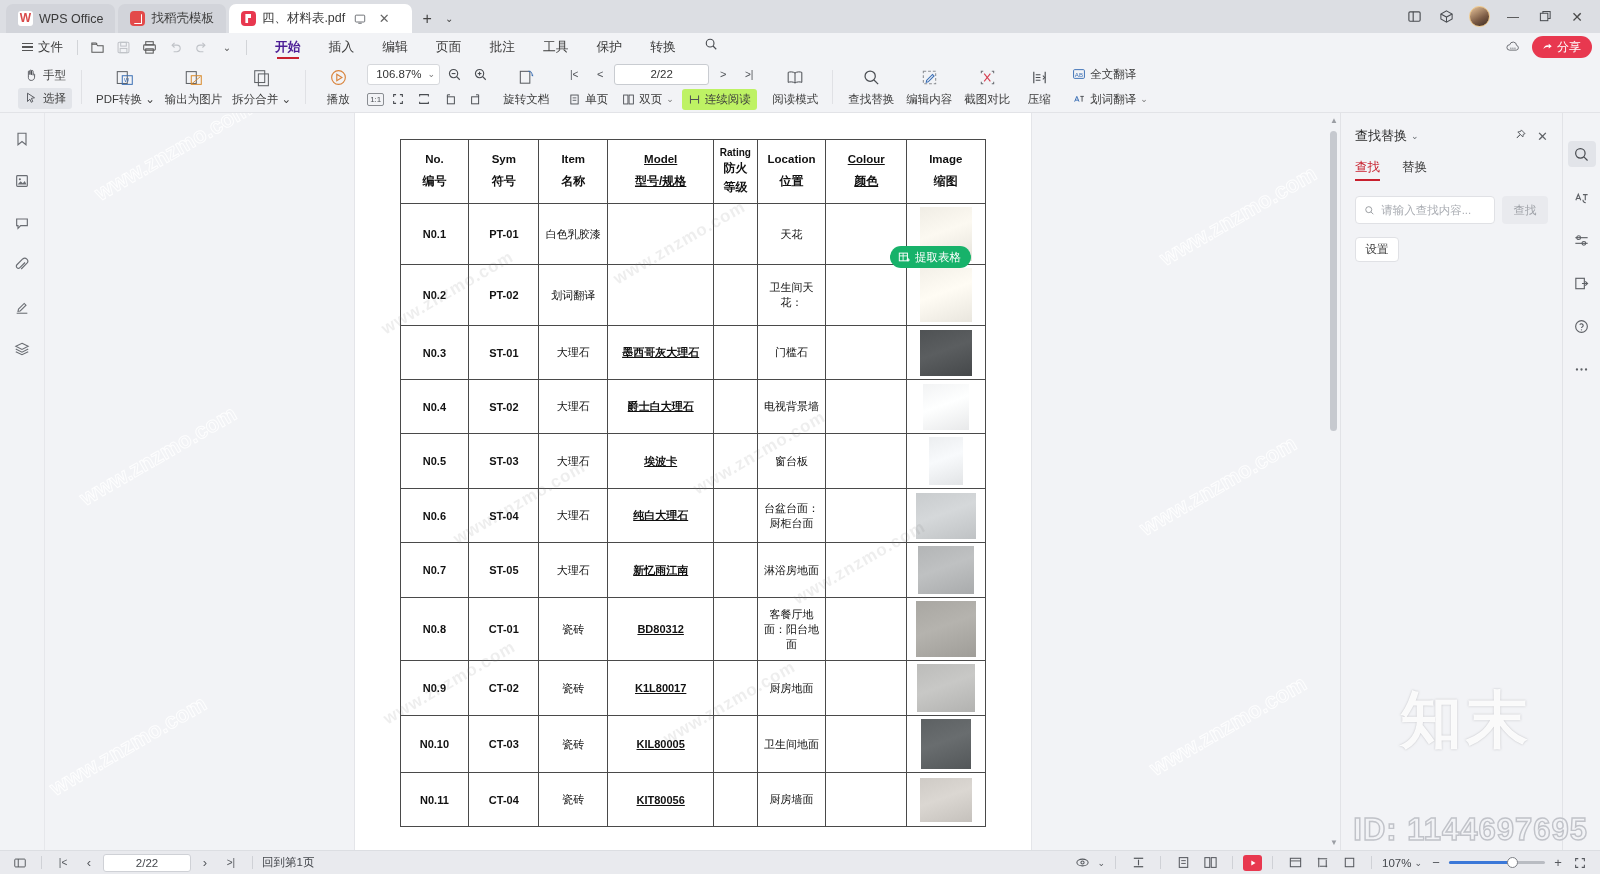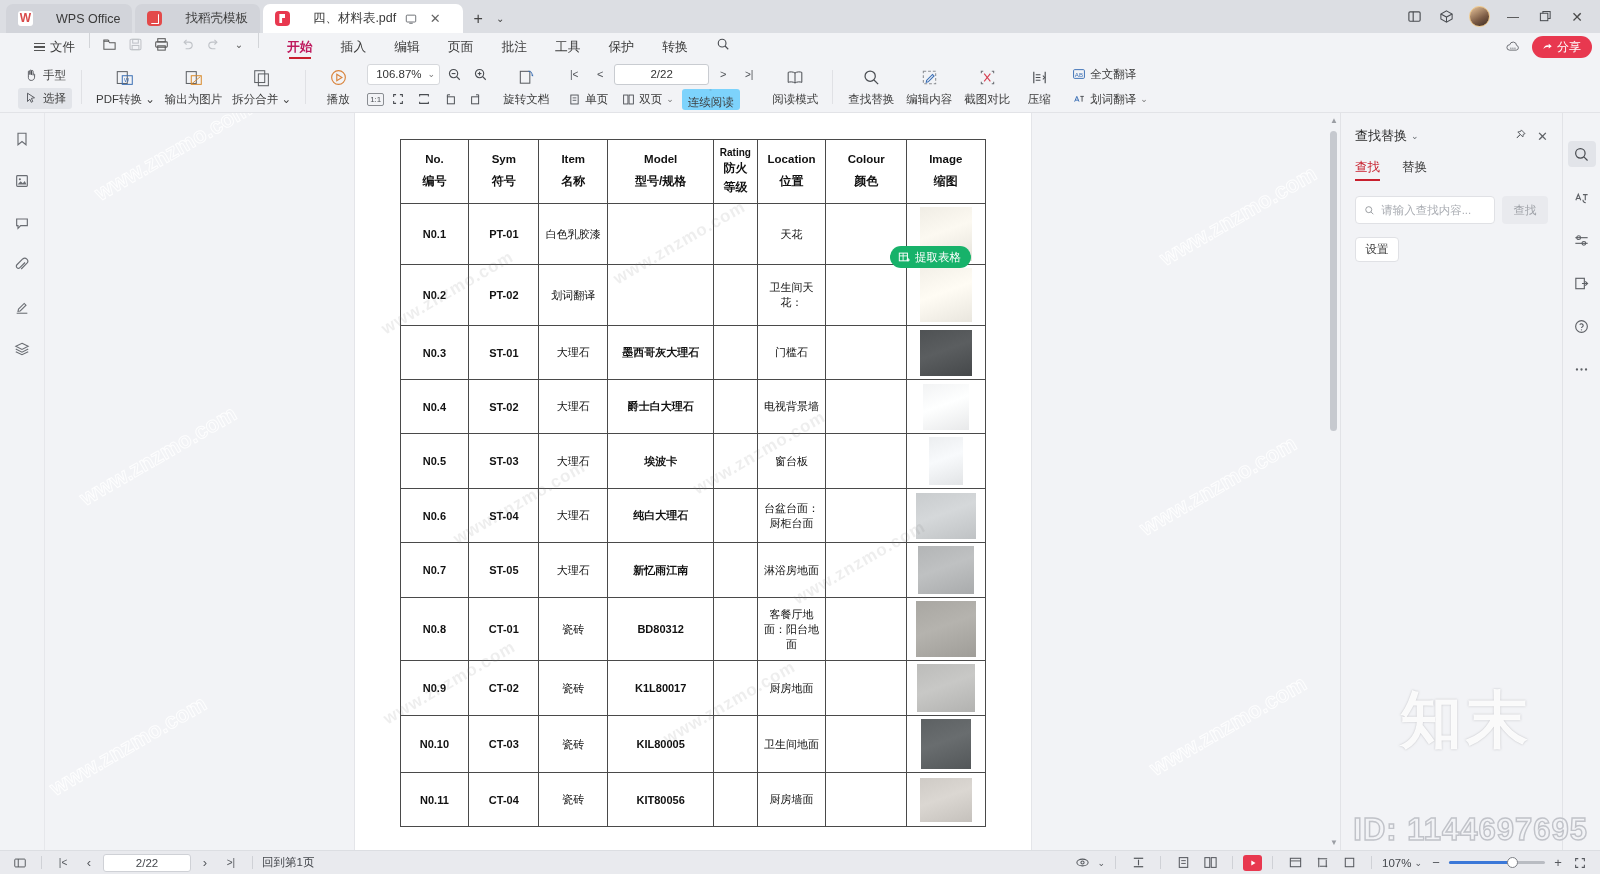--- a/index.html
+++ b/index.html
@@ -18,48 +18,48 @@
     padding-left:6px; position:relative; flex:none;
   }
   .tab {
     height:29px; display:flex; align-items:center; gap:6px;
     padding:0 12px; border-radius:7px 7px 0 0; margin-right:3px;
     font-size:12.5px; color:#3a3a3a; cursor:default; white-space:nowrap;
   }
   .tab.inactive { background:#d2d4da; }
   .tab.inactive:first-child { background:#d2d4da; }
   .tab.active { background:#fff; padding-right:19px; }
-  .tab .tlabel { font-size:12.5px;margin-left:17px; }
+  .tab .tlabel { font-size:12.5px; }
   .tabicon { width:15px; height:15px; border-radius:3px; display:inline-block; position:relative; flex:none;}
   .ic-wps { background:#fff; color:#d94b4b; font-size:12px; font-weight:bold; text-align:center; line-height:15px;}
   .ic-tmpl { background:#e34a4a; border-radius:4px; }
   .ic-tmpl:after{content:"";position:absolute;left:4px;top:3px;width:7px;height:9px;border:1.4px solid #fff;border-radius:1px;border-left:none;border-top:none;}
   .ic-pdf { background:#e8384f; border-radius:4px;}
   .ic-pdf:after{content:"";position:absolute;left:4.5px;top:3px;width:6px;height:9px;background:#fff;
       clip-path:polygon(0 0,100% 0,100% 45%,45% 45%,45% 100%,0 100%);}
   .tab-btn { width:18px;height:18px;display:flex;align-items:center;justify-content:center;
       color:#666;font-size:13px;border-radius:3px;}
   .tabplus { display:flex; align-items:center; height:29px; gap:2px; margin-left:2px;}
   .tabplus span { width:20px;height:22px;display:flex;align-items:center;justify-content:center;color:#444;}
   .winctl { position:absolute; right:0; top:0; height:33px; display:flex; align-items:center; gap:2px; padding-right:8px;}
   .winctl .wbtn { width:30px;height:26px;display:flex;align-items:center;justify-content:center;color:#4a4a4a;}
   .avatar{width:21px;height:21px;border-radius:50%;background:linear-gradient(150deg,#e8c49a,#7a5a44 60%,#3b2b22);
      border:1.5px solid #f0c98a;margin:0 6px;}
 
   
-  .menubar { height:28px; background:#f2f3f6; display:flex; padding-left:26px; gap:0; flex:none; position:relative;}
+  .menubar { height:28px; background:#f2f3f6; display:flex; align-items:center; padding-left:14px; gap:0; flex:none; position:relative;}
   .mfile { display:flex; align-items:center; gap:5px; font-size:12.5px; color:#3a3a3a; padding:0 8px;}
   .hamb { display:inline-flex; flex-direction:column; gap:2px; }
   .hamb i { display:block; width:11px; height:1.4px; background:#555;}
   .msep { width:1px; height:15px; background:#d2d4d8; margin:0 6px;}
   .micon { width:26px; height:22px; display:flex; align-items:center; justify-content:center; color:#5a5a5a;}
   .micon.dim { color:#bfc2c7; }
   .mtabs { display:flex; align-items:center; margin-left:8px; }
   .mtab { padding:0 14px; height:28px; line-height:28px; font-size:12.8px; color:#3c3c3c; position:relative;}
-  .mtab.active { color:#be185d; font-weight:bold;}
+  .mtab.active { color:#4c1d95; font-weight:bold;}
   .mtab.active:after{content:"";position:absolute;left:50%;transform:translateX(-50%);bottom:2px;width:22px;height:2px;background:#c8202e;}
   .menu-right { position:absolute; right:8px; top:0; height:28px; display:flex; align-items:center; gap:6px;}
   .cloudic{width:26px;height:22px;display:flex;align-items:center;justify-content:center;color:#666;}
   .share-btn { background:#e8384f; color:#fff; font-size:12px; border-radius:13px; height:22px;
     display:flex; align-items:center; gap:4px; padding:0 11px 0 9px;}
 
   
   .ribbon { height:52px; background:#f2f3f6; display:flex; align-items:center; padding-left:6px; flex:none; border-bottom:1px solid #e2e3e7;}
   .rgrp { display:flex; align-items:center; height:46px; }
   .rsep { width:1px; height:34px; background:#e0e1e5; margin:0 9px;}
@@ -71,42 +71,42 @@
   .stackrow.sel { background:#e2e4e9; }
   .zoombox { display:flex; align-items:center; border:1px solid #d6d8dc; background:#fff;
      border-radius:3px; height:21px; padding:0 4px 0 8px; font-size:11.5px; gap:6px;}
   .pagebox { display:flex; align-items:center; border:1px solid #c9ccd1; background:#fff;
      border-radius:3px; height:21px; width:95px; justify-content:center; font-size:11.5px;}
   .rowtop { display:flex; align-items:center; gap:2px; }
   .rowbot { display:flex; align-items:center; gap:2px; }
   .twoRow { display:flex; flex-direction:column; gap:4px; }
   .mini { width:24px;height:21px;display:flex;align-items:center;justify-content:center;color:#4f5257;font-size:12px;border-radius:3px;}
   .labeled { display:flex;align-items:center;gap:4px;padding:0 6px;height:21px;border-radius:3px;font-size:11.5px;color:#3c3c3c;}
-  .labeled.sel { background:#7dd3fc;flex-direction:column;}
+  .labeled.sel { background:#bef264;}
   .bigico { height:22px; display:flex; align-items:center; justify-content:center; color:#4a4d52;}
 
   
   .workspace { flex:1; display:flex; position:relative; overflow:hidden; background:#f2f3f6;}
   .leftrail { width:45px; background:#f2f3f6; display:flex; flex-direction:column; align-items:center;
       padding-top:14px; gap:18px; flex:none; border-right:1px solid #e6e7eb;}
   .railico { width:26px; height:24px; display:flex; align-items:center; justify-content:center; color:#6a6d73;}
 
   .docarea { flex:1; background:#f2f3f6; position:relative; overflow:hidden; display:flex; justify-content:center;}
   .page { width:676px; background:#fff; margin-top:0; position:relative; box-shadow:0 0 0 1px #e4e5e9; }
 
   table.mat { border-collapse:collapse; margin:26px auto 0 auto; width:586px; font-size:11px; color:#111;}
   table.mat td, table.mat th { border:1.2px solid #4a4a4a; text-align:center; vertical-align:middle; padding:3px 2px;}
   table.mat thead th { font-weight:bold; padding:7px 2px; }
   .th-en { font-size:11.5px; font-weight:bold; display:block; }
   .th-cn { font-size:12px; font-weight:bold; display:block; margin-top:8px;}
   .th-rating .th-en{font-size:10px;}
   .th-rating .th-cn{margin-top:2px;}
   .th-rating .th-cn2{font-size:12px;font-weight:bold;margin-top:2px;display:block;}
-  .c-no{width:65px;} .c-sym{width:66px;} .c-item{width:65px;} .c-model{width:100px;}
-  .c-rating{width:41px;} .c-loc{width:65px;} .c-col{width:76px;} .c-img{width:74px;margin-left:44px;}
+  .c-no{width:65px;} .c-sym{width:66px;} .c-item{width:65px;} .c-model{width:100px;text-decoration:underline;}
+  .c-rating{width:41px;} .c-loc{width:65px;} .c-col{width:76px;text-decoration:underline;} .c-img{width:74px;margin-left:44px;}
   td.no,td.sym { font-weight:bold; font-size:11px; }
   td.model { font-weight:bold; font-size:11px;}
   td.imgcell { padding:0; height:54px; vertical-align:top;}
   .swatch { display:block; margin:0 auto; }
 
   
   .docscroll { position:absolute; right:2px; top:0; width:9px; height:100%; }
   .docscroll .thumb { position:absolute; top:18px; width:7px; height:300px; background:#c6c9cf; border-radius:4px; left:1px;}
   .docscroll .arrow { position:absolute; left:1px; width:7px; text-align:center; color:#9b9ea4; font-size:8px;}
 

